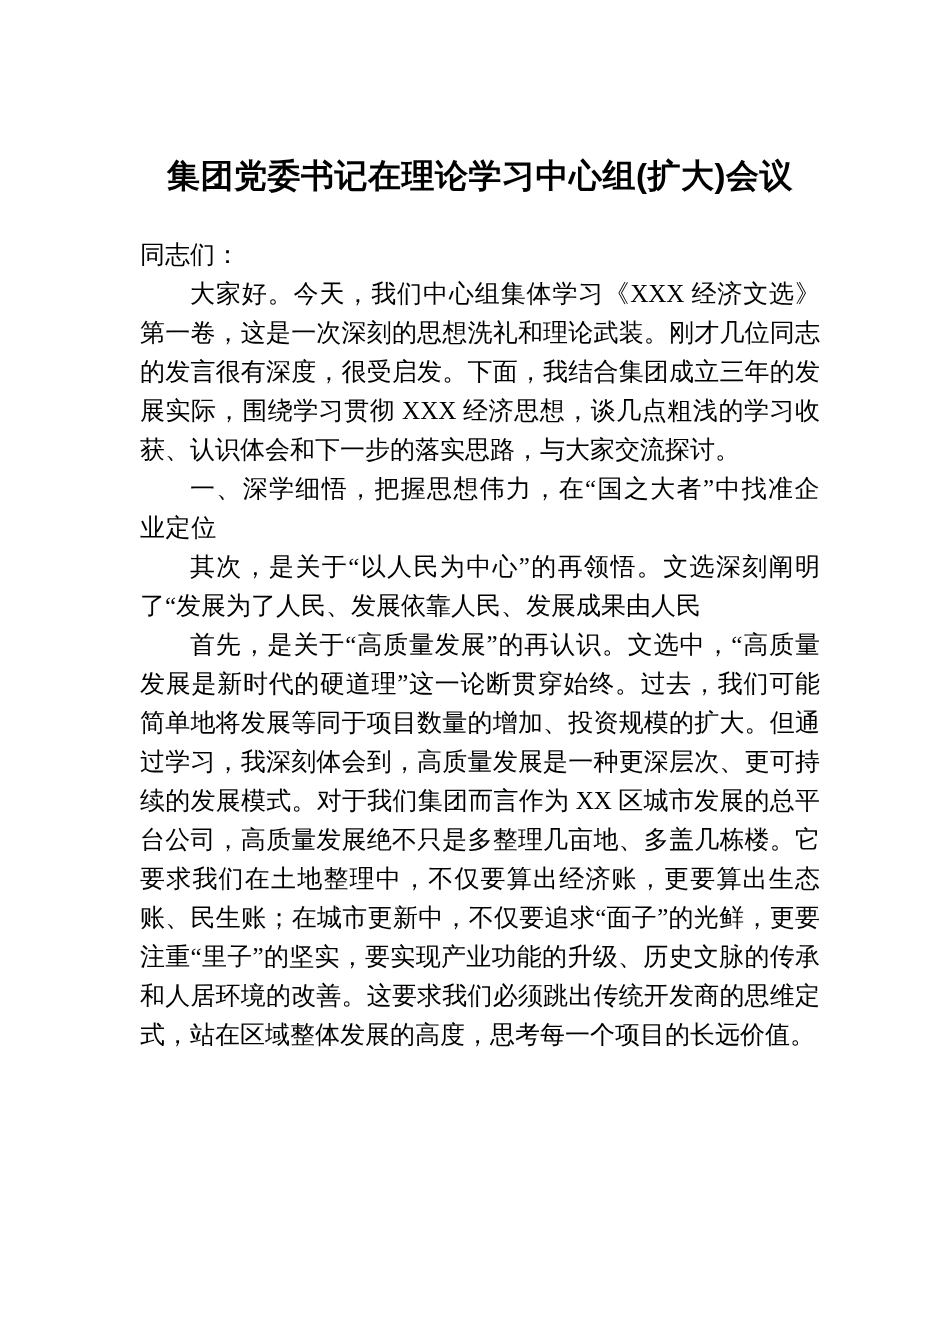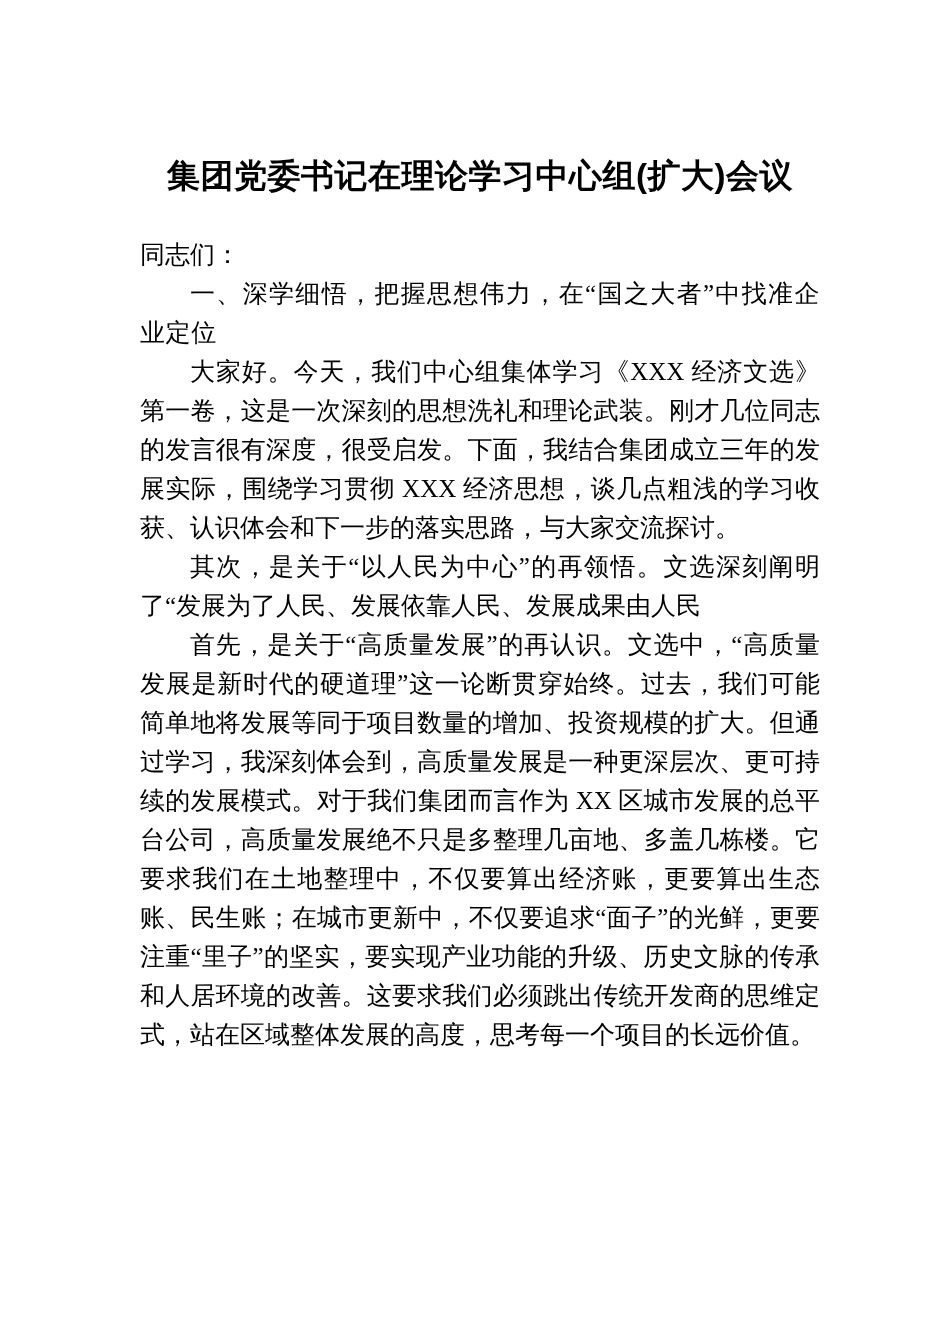--- a/index.html
+++ b/index.html
@@ -58,19 +58,19 @@
 <body>
 
 <div class="page">
 
   <h1 class="doc-title">
     <span class="line">集团党委书记在理论学习中心组(扩大)会议</span>
   </h1>
 
   <div class="body-text">
     <p class="para">同志们：</p>
+    <p class="indent">大家好。今天，我们中心组集体学习《XXX 经济文选》第一卷，这是一次深刻的思想洗礼和理论武装。刚才几位同志的发言很有深度，很受启发。下面，我结合集团成立三年的发展实际，围绕学习贯彻 XXX 经济思想，谈几点粗浅的学习收获、认识体会和下一步的落实思路，与大家交流探讨。</p>
     <p class="indent spaced">一、深学细悟，把握思想伟力，在“国之大者”中找准企业定位</p>
-    <p class="indent">大家好。今天，我们中心组集体学习《XXX 经济文选》第一卷，这是一次深刻的思想洗礼和理论武装。刚才几位同志的发言很有深度，很受启发。下面，我结合集团成立三年的发展实际，围绕学习贯彻 XXX 经济思想，谈几点粗浅的学习收获、认识体会和下一步的落实思路，与大家交流探讨。</p>
     <p class="indent">其次，是关于“以人民为中心”的再领悟。文选深刻阐明了“发展为了人民、发展依靠人民、发展成果由人民</p>
     <p class="indent">首先，是关于“高质量发展”的再认识。文选中，“高质量发展是新时代的硬道理”这一论断贯穿始终。过去，我们可能简单地将发展等同于项目数量的增加、投资规模的扩大。但通过学习，我深刻体会到，高质量发展是一种更深层次、更可持续的发展模式。对于我们集团而言作为 XX 区城市发展的总平台公司，高质量发展绝不只是多整理几亩地、多盖几栋楼。它要求我们在土地整理中，不仅要算出经济账，更要算出生态账、民生账；在城市更新中，不仅要追求“面子”的光鲜，更要注重“里子”的坚实，要实现产业功能的升级、历史文脉的传承和人居环境的改善。这要求我们必须跳出传统开发商的思维定式，站在区域整体发展的高度，思考每一个项目的长远价值。</p>
   </div>
 
 </div>
 
 </body></html>

